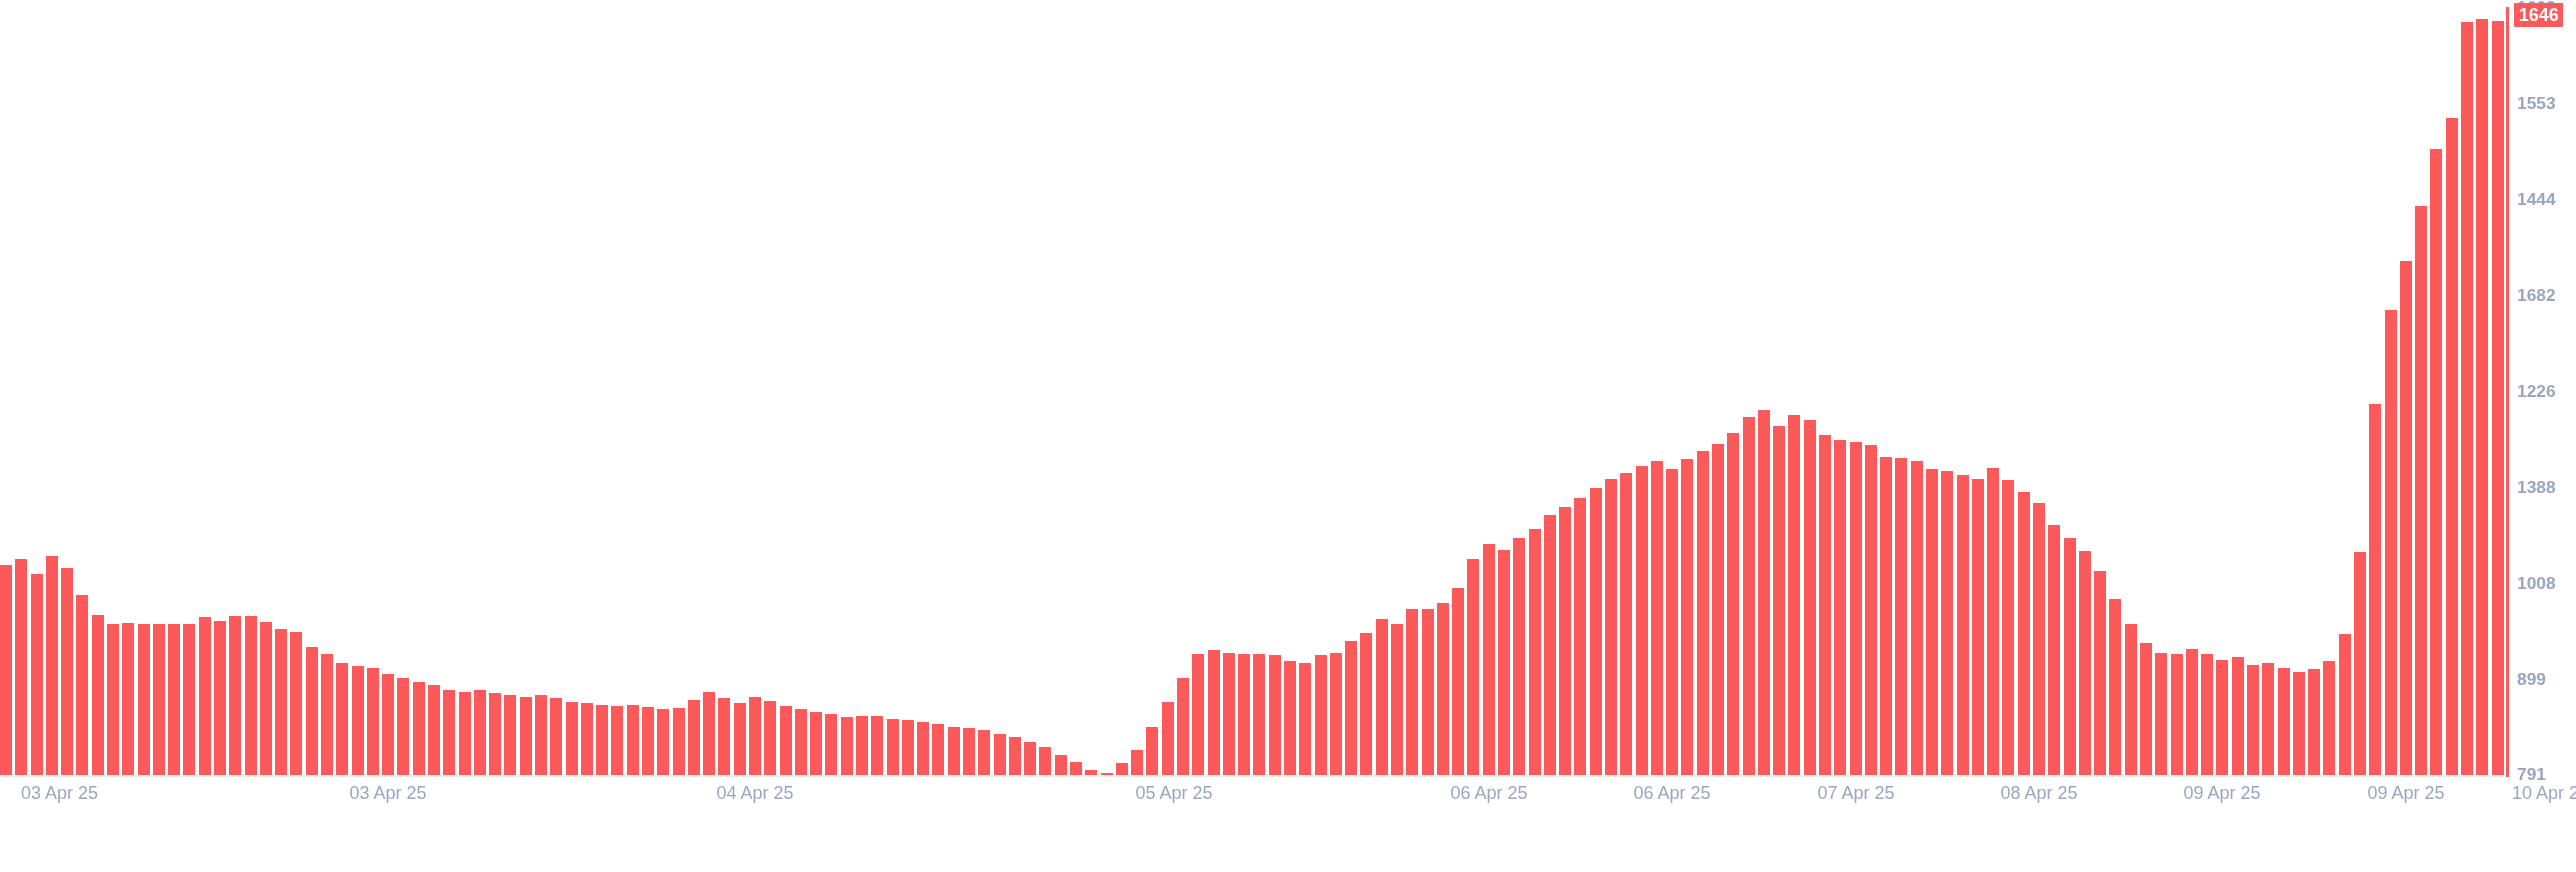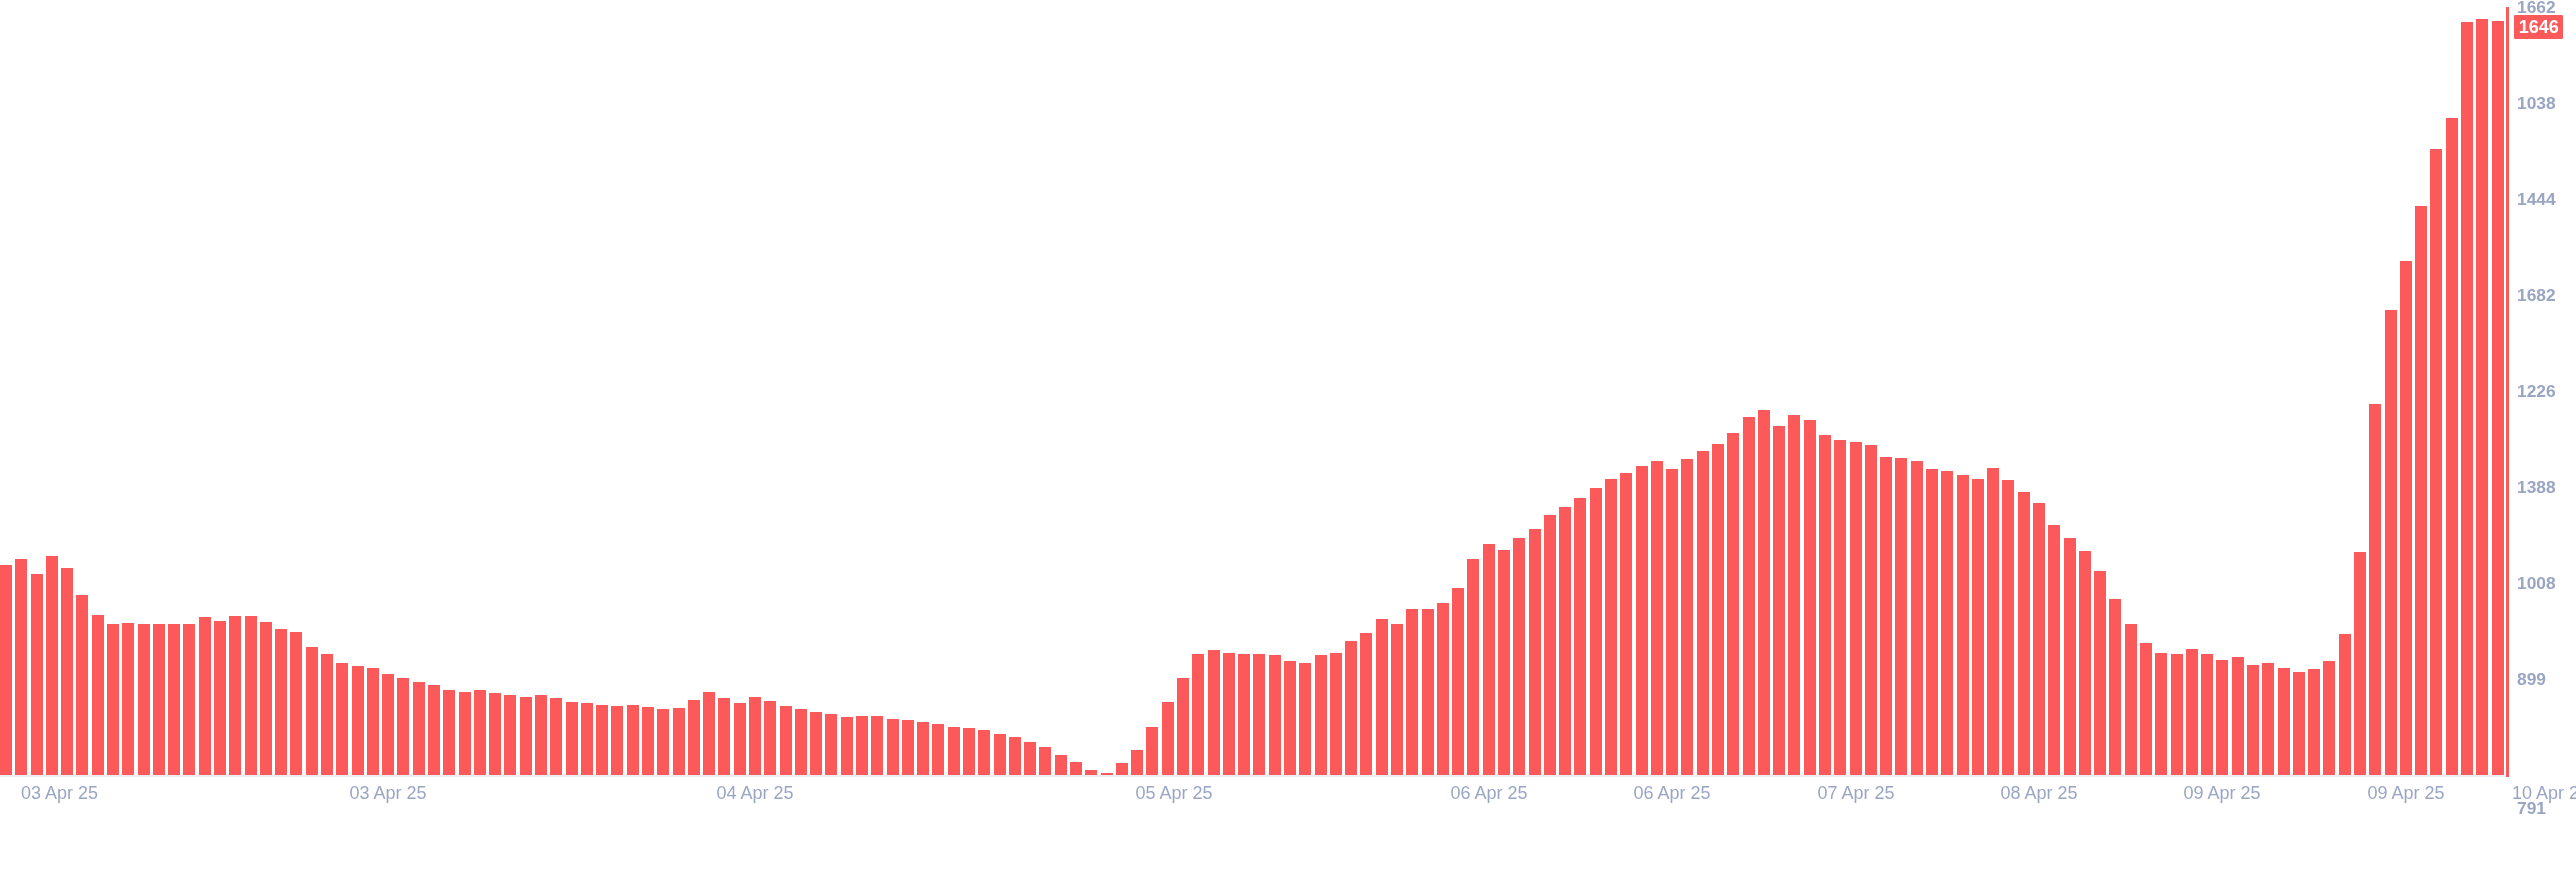--- a/index.html
+++ b/index.html
@@ -329,30 +329,30 @@
         <div class="bar" style="left: 2476px; width: 12px; height: 756px; background: rgb(252, 90, 90);"></div>
         <div class="bar" style="left: 2492px; width: 12px; height: 754px; background: rgb(252, 90, 90);"></div>
       </div>
   </div>
 
   <div id="x-axis-line"></div>
   <div id="y-axis-line"></div>
 
   <div id="y-ticks">
       <div class="y-tick" style="top: -0.7px;">1662</div>
-      <div class="y-tick" style="top: 95px;">1038</div>
+      <div class="y-tick" style="top: 95px;">1553</div>
       <div class="y-tick" style="top: 191px;">1444</div>
       <div class="y-tick" style="top: 287px;">1682</div>
       <div class="y-tick" style="top: 383px;">1226</div>
       <div class="y-tick" style="top: 479px;">1388</div>
       <div class="y-tick" style="top: 575px;">1008</div>
       <div class="y-tick" style="top: 671px;">899</div>
-      <div class="y-tick" style="top: 800px;">791</div>
+      <div class="y-tick" style="top: 766px;">791</div>
     </div>
-  <div id="y-tick-highlight" style="top: 15px;">1646</div>
+  <div id="y-tick-highlight" style="top: 3px;">1646</div>
 
   <div id="x-ticks">
       <div class="x-tick first" style="left: 21px;">03 Apr 25</div>
       <div class="x-tick" style="left: 388px;">03 Apr 25</div>
       <div class="x-tick" style="left: 755px;">04 Apr 25</div>
       <div class="x-tick" style="left: 1174px;">05 Apr 25</div>
       <div class="x-tick" style="left: 1489px;">06 Apr 25</div>
       <div class="x-tick" style="left: 1672px;">06 Apr 25</div>
       <div class="x-tick" style="left: 1856px;">07 Apr 25</div>
       <div class="x-tick" style="left: 2039px;">08 Apr 25</div>

